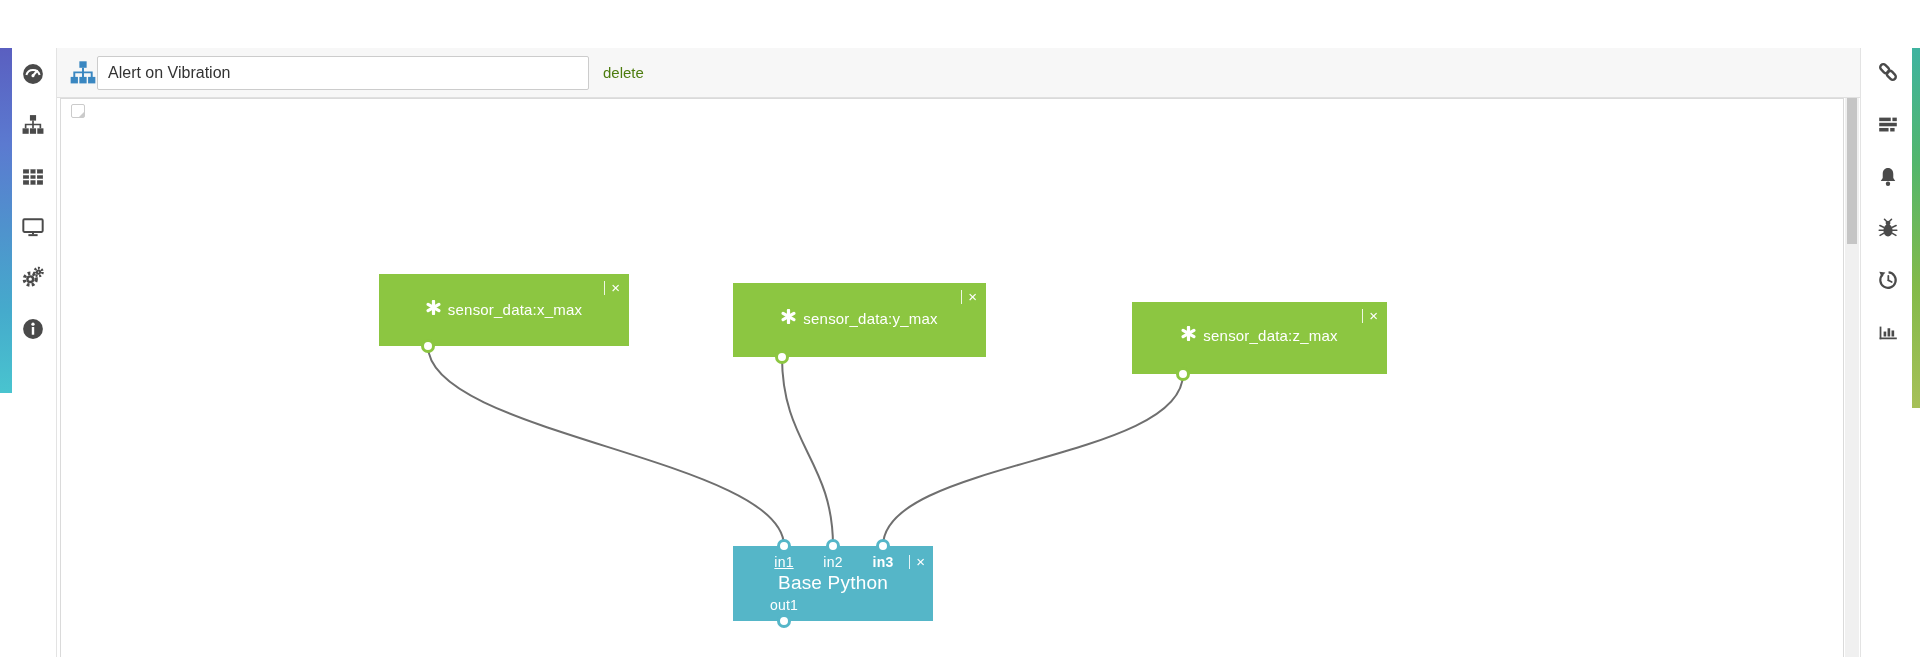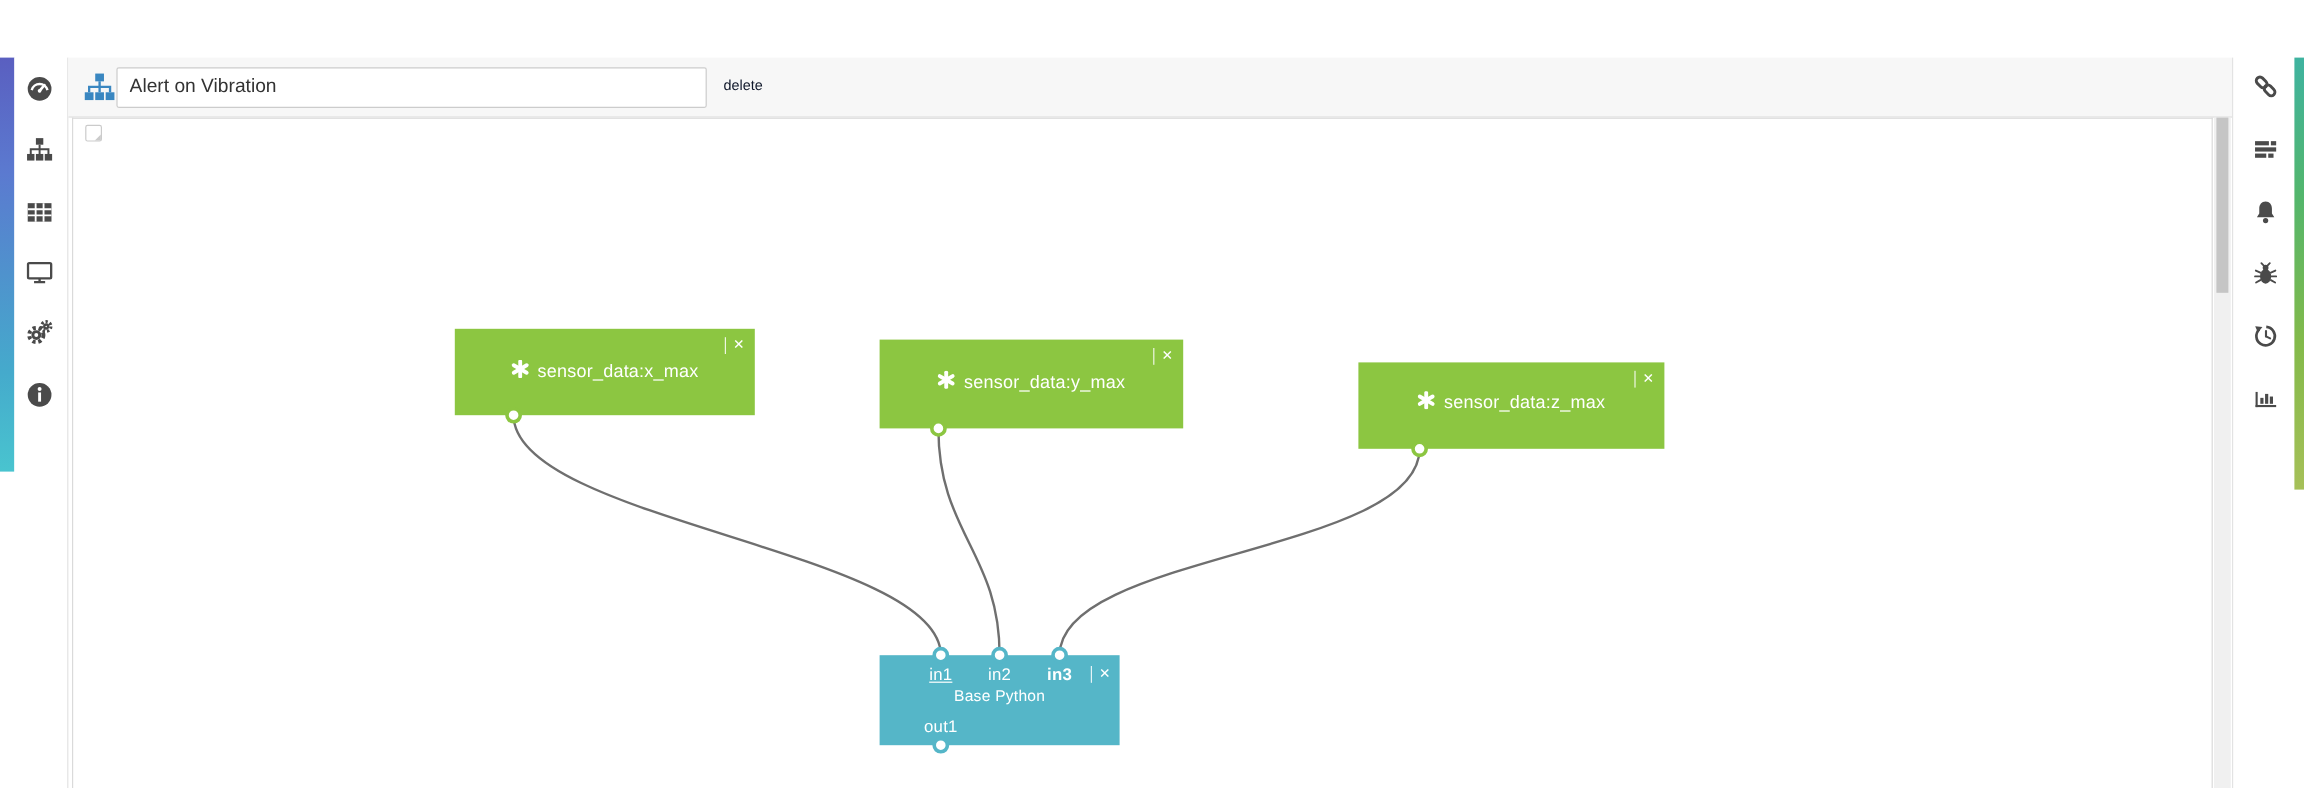--- a/index.html
+++ b/index.html
@@ -23,21 +23,21 @@
   .rail-right .icon-btn { left:15px; }
   .icon-btn svg { display:block; }
 
   
   .topbar { position:absolute; left:57px; top:0; width:1803px; height:50px;
     background:#f7f7f7; border-bottom:1px solid #e0e0e0; }
   .flow-type-icon { position:absolute; left:13px; top:12px; width:26px; height:26px; }
   .flow-name-input { position:absolute; left:40px; top:8px; width:492px; height:34px;
     border:1px solid #cccccc; border-radius:2px; background:#fff; color:#333;
     font-family:"Liberation Sans", sans-serif; font-size:16px; padding:0 10px; outline:none; }
-  .delete-link { position:absolute; left:546px; top:16px; font-size:12px; color:#0f172a;
+  .delete-link { position:absolute; left:546px; top:16px; font-size:15px; color:#4d7c0f;
     text-decoration:none; cursor:pointer; }
 
   
   .canvas { position:absolute; left:60px; top:50px; width:1784px; height:608px;
     background:#fff; border-left:1px solid #dadada; border-top:1px solid #dadada; border-right:1px solid #dadada; }
   .note-tool { position:absolute; left:10px; top:5px; width:14px; height:14px;
     border:1px solid #cbcbcb; border-radius:2px; background:#fff; }
   .note-tool::after { content:""; position:absolute; right:0; bottom:0; width:0; height:0;
     border-left:5px solid transparent; border-bottom:5px solid #cbcbcb; }
   .wires { position:absolute; left:0; top:0; width:1784px; height:608px; }
@@ -52,21 +52,21 @@
   .bp { left:672px; top:447px; width:200px; height:75px; }
   .node-title { position:absolute; left:0; right:0; top:26px; text-align:center; font-size:15px;
     display:flex; align-items:center; justify-content:center; gap:7px; }
   .n3 .node-title { top:24px; }
   .node-close { position:absolute; top:7px; right:9px; display:flex; align-items:center; gap:6px;
     background:none; border:none; color:#fff; cursor:pointer; font-family:"Liberation Sans", sans-serif; }
   .node-close .pipe { display:inline-block; width:1px; height:14px; background:rgba(255,255,255,0.85); }
   .node-close .x { font-size:15px; line-height:14px; }
   .bp .node-close { top:9px; right:8px; }
 
-  .bp-title { position:absolute; left:0; right:0; top:26px; text-align:center; font-size:13px; }
+  .bp-title { position:absolute; left:0; right:0; top:26px; text-align:center; font-size:19px; }
   .port-label { position:absolute; font-size:14px; color:#fff; width:40px; text-align:center; }
   .pl-in1 { left:31px; top:8px;text-decoration:underline; }
   .pl-in2 { left:80px; top:8px; }
   .pl-in3 { left:130px; top:8px;font-weight:bold; }
   .pl-out1 { left:31px; top:51px; }
 
   
   .port { position:absolute; width:14px; height:14px; border-radius:50%; background:#fff; }
   .port-green { border:3px solid #8cc641; }
   .port-blue  { border:3px solid #55b6c8; }

